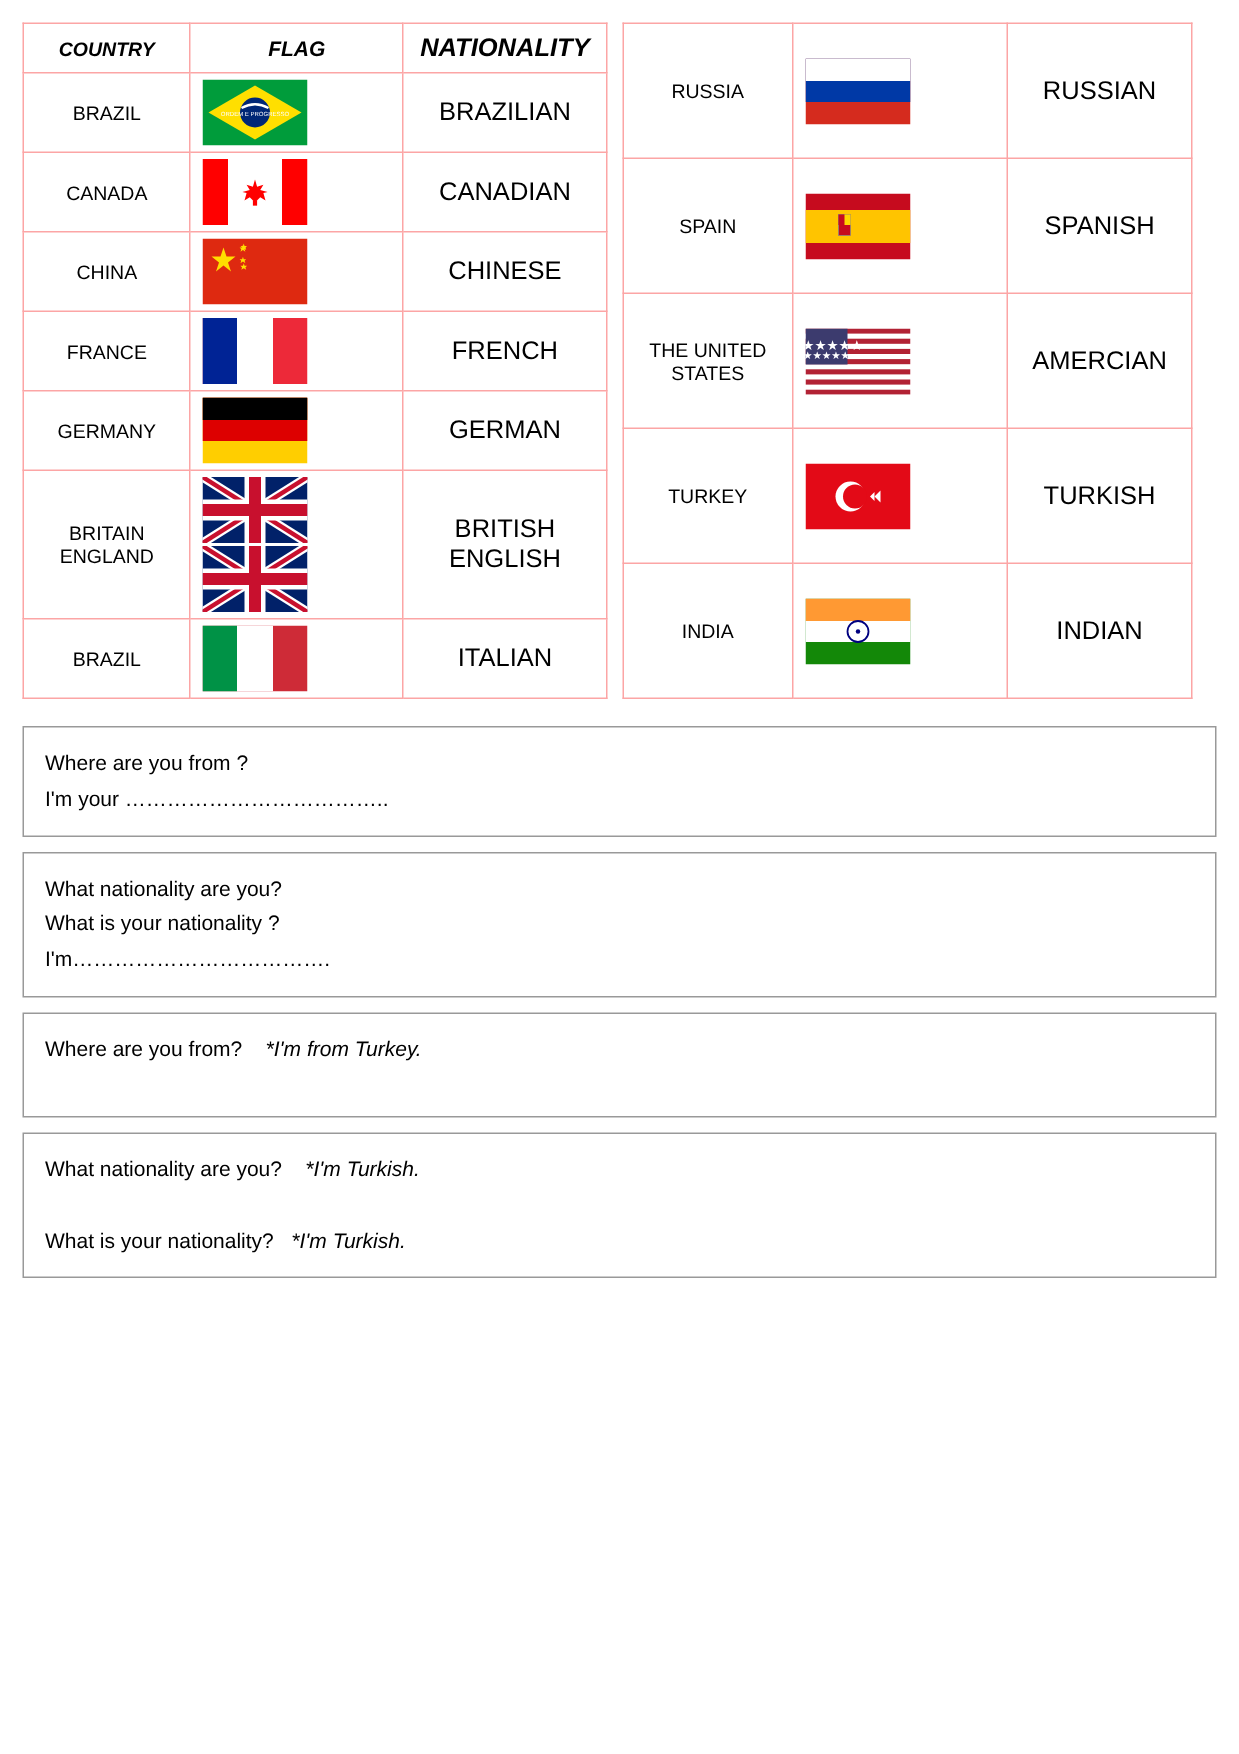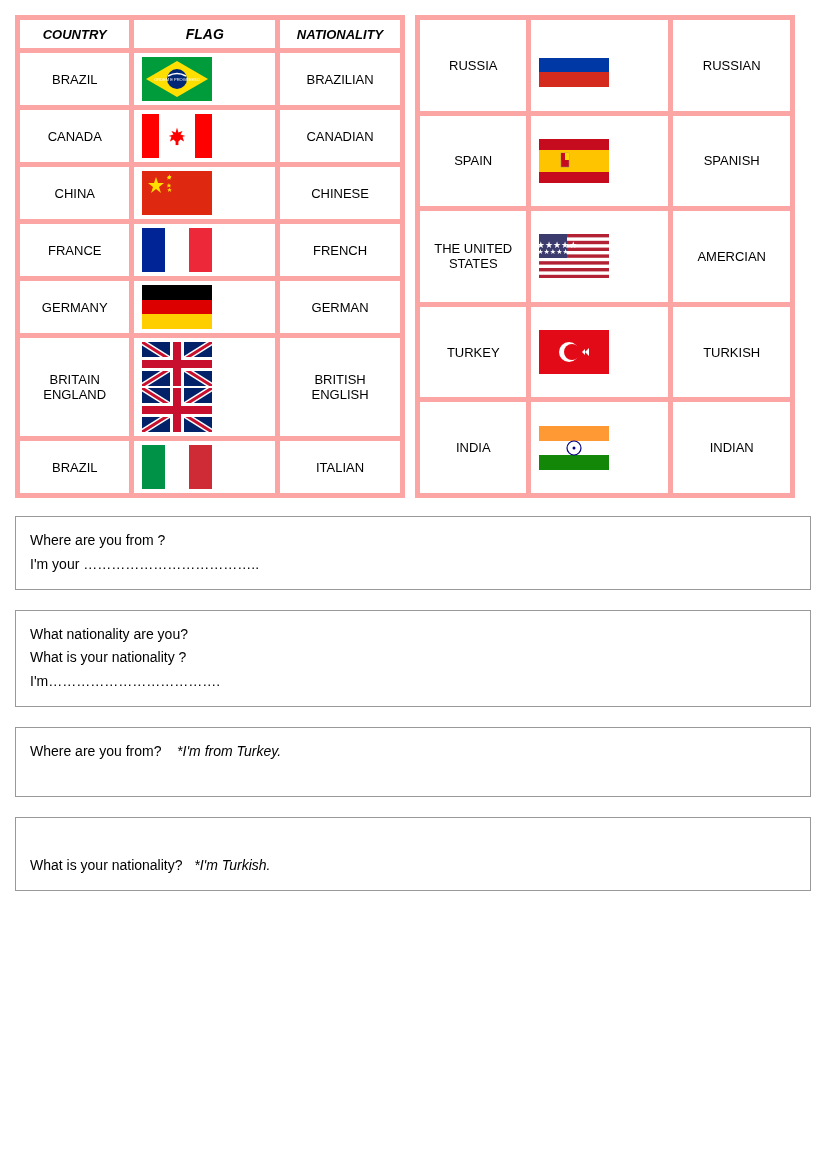--- a/index.html
+++ b/index.html
@@ -17,21 +17,21 @@
       gap: 10px;
       margin-bottom: 18px;
     }
 
     table {
       border-collapse: collapse;
       font-size: 13px;
     }
 
     table td, table th {
-      border: 5px solid #fca5a5;
+      border: 1px solid #fca5a5;
       padding: 6px 10px;
       text-align: center;
       vertical-align: middle;
       font-weight: normal;
     }
 
     .header-cell {
       font-style: italic;
       font-weight: bold;
       font-size: 14px;
@@ -48,34 +48,34 @@
 
     .left-table td:first-child, .right-table td:first-child {
       width: 110px;
       font-size: 13px;
     }
     .left-table td:nth-child(2), .right-table td:nth-child(2) {
       width: 140px;
     }
     .left-table td:nth-child(3), .right-table td:nth-child(3) {
       width: 120px;
-      font-size: 13px;
+      font-size: 17px;
       text-align: center;
     }
 
     
     .flag-cell {
       padding: 4px 8px;
     }
 
     
     .bottom-section {
       display: flex;
       flex-direction: column;
-      gap: 20px;
+      gap: 10px;
     }
 
     .text-box {
       border: 1px solid #999;
       padding: 12px 14px;
       font-size: 14px;
       line-height: 1.7;
       min-height: 70px;
     }
 
@@ -317,16 +317,17 @@
     <p>What nationality are you?</p>
     <p>What is your nationality ?</p>
     <p>I'm……………………………….</p>
   </div>
 
   <div class="text-box">
     <p>Where are you from? &nbsp;&nbsp; <span class="italic-text">*I'm from Turkey.</span></p>
   </div>
 
   <div class="text-box">
+    <p>What nationality are you? &nbsp;&nbsp; <span class="italic-text">*I'm Turkish.</span></p>
     <br>
     <p>What is your nationality? &nbsp; <span class="italic-text">*I'm Turkish.</span></p>
   </div>
 </div>
 
 </body></html>

